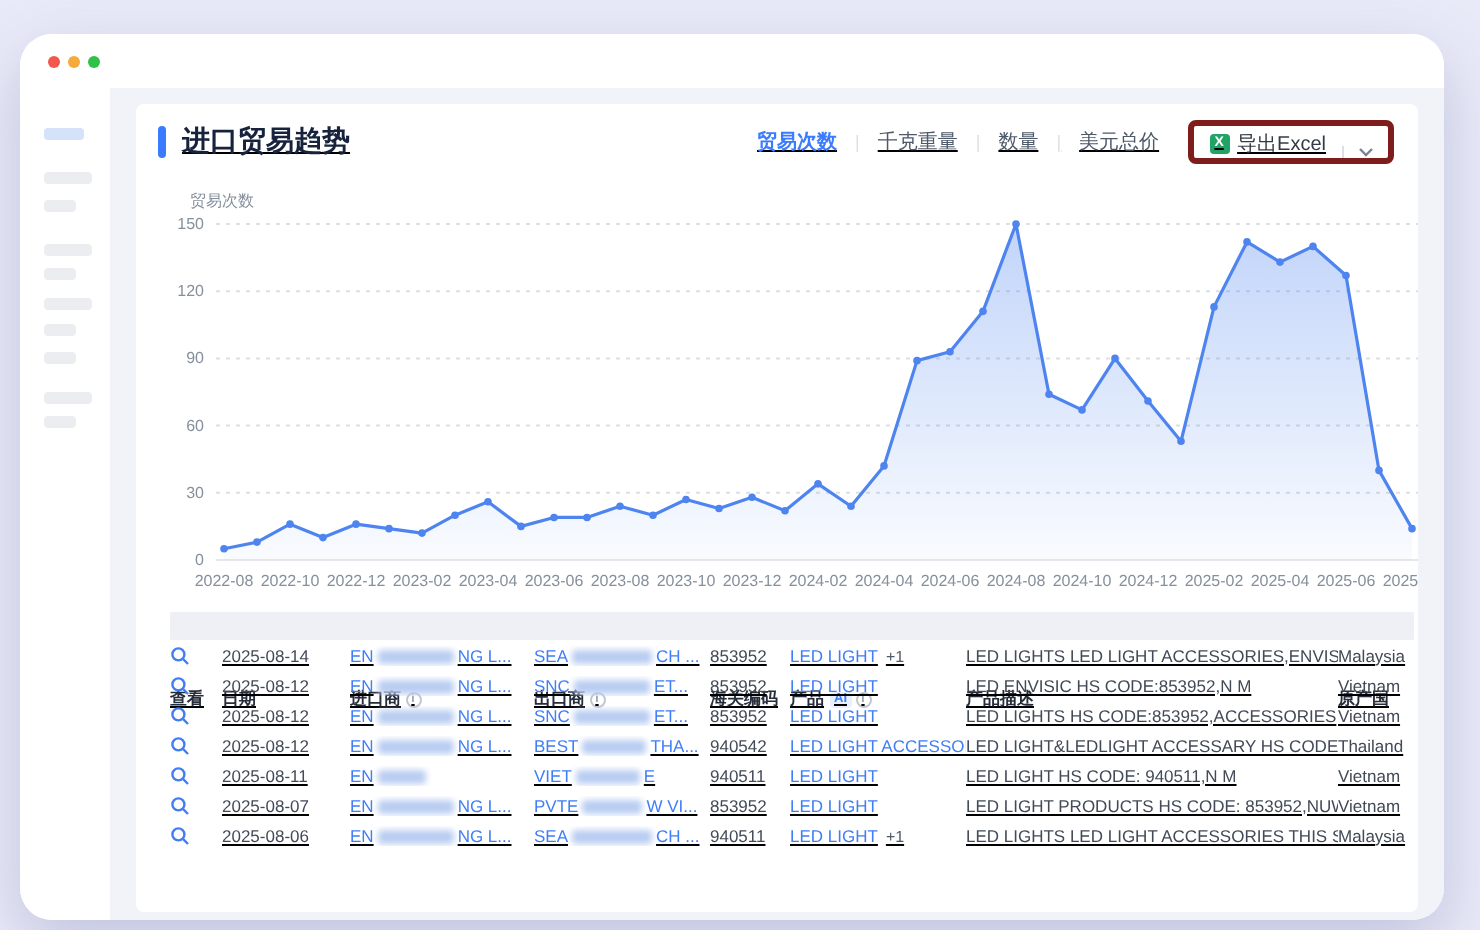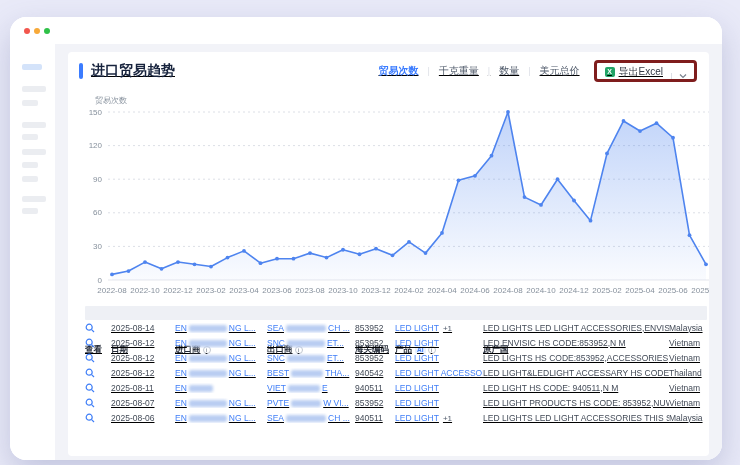--- a/index.html
+++ b/index.html
@@ -200,20 +200,23 @@
                 </div>
                 <div class="t-cell">
                   <span>海关编码</span>
                 </div>
                 <div class="t-cell">
                   <span>产品</span>
                   <span class="ai-badge">AI</span>
                   <i class="info-ic">i</i>
                 </div>
                 <div class="t-cell">
+                  <span>产品描述</span>
+                </div>
+                <div class="t-cell">
                   <span>原产国</span>
                 </div>
               </div>
             <div>
                 <div class="t-row">
                   <div class="t-cell mag-btn">
                     <svg width="10" height="10" viewBox="0 0 10 10">
                       <circle cx="4.2" cy="4.2" r="3" fill="none" stroke="#3f7ef7" stroke-width="1.2"></circle>
                       <line x1="6.6" y1="6.6" x2="9" y2="9" stroke="#3f7ef7" stroke-width="1.2"></line>
                     </svg>

